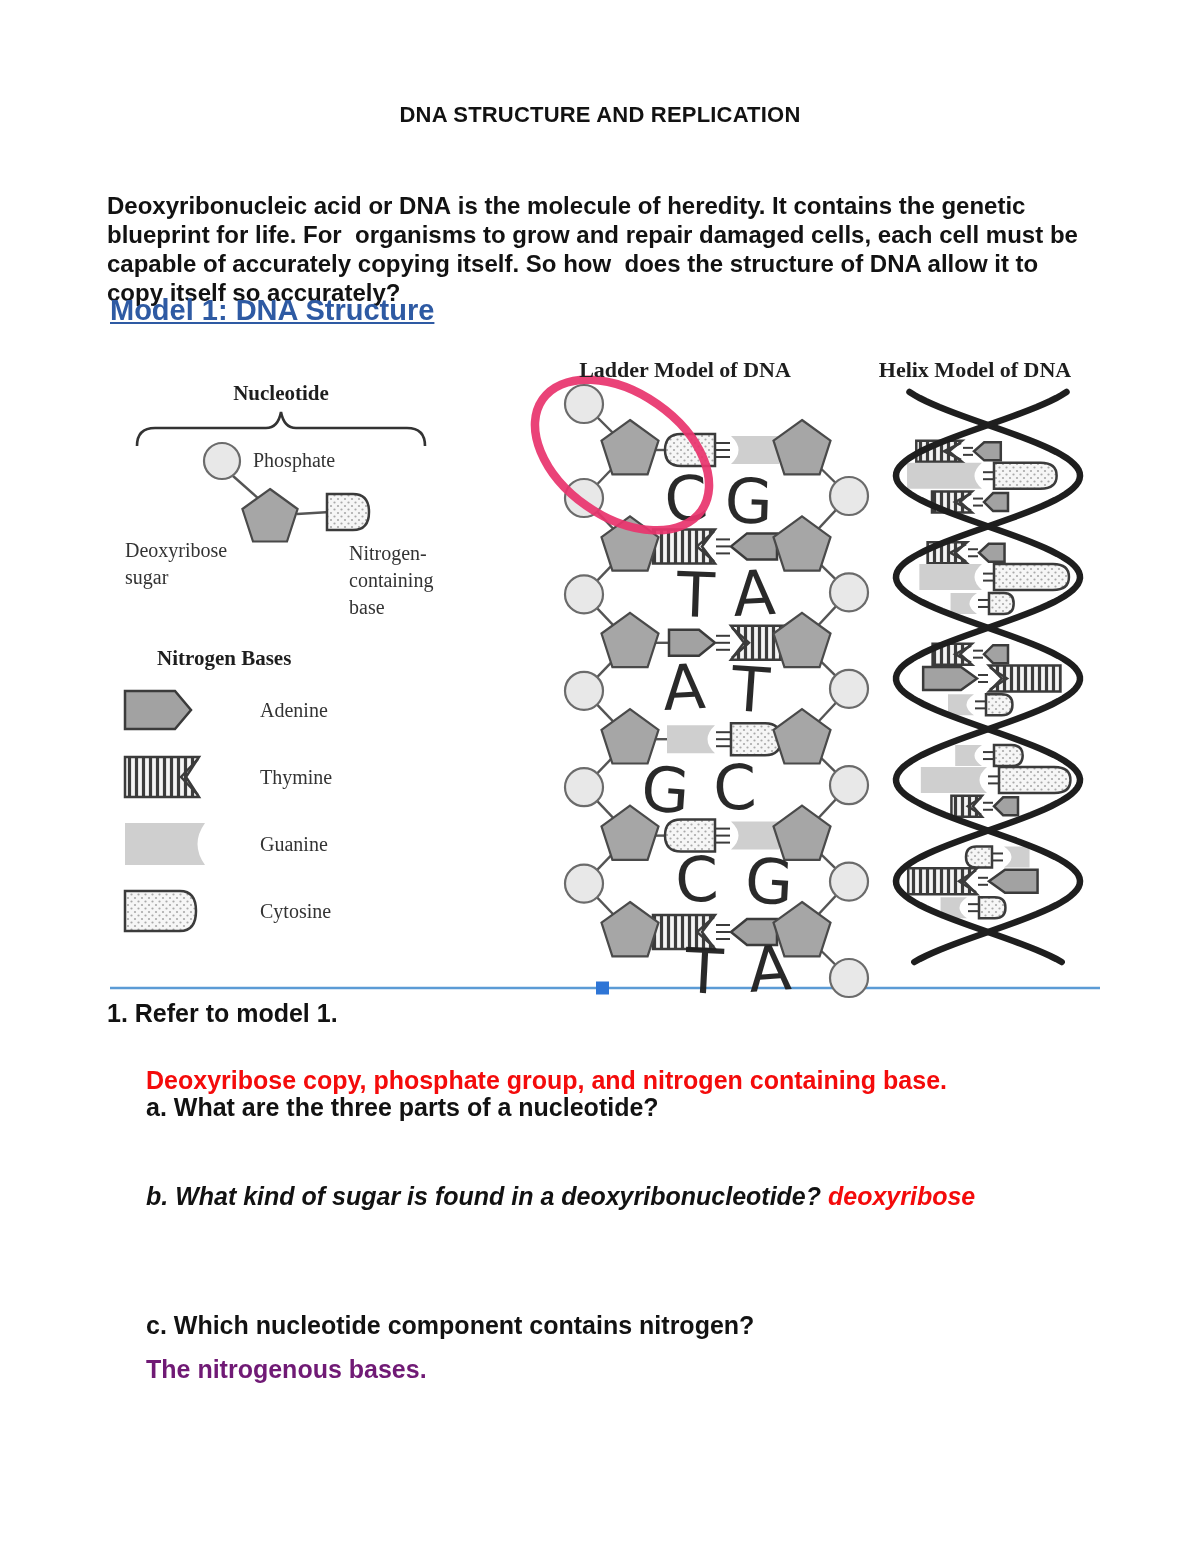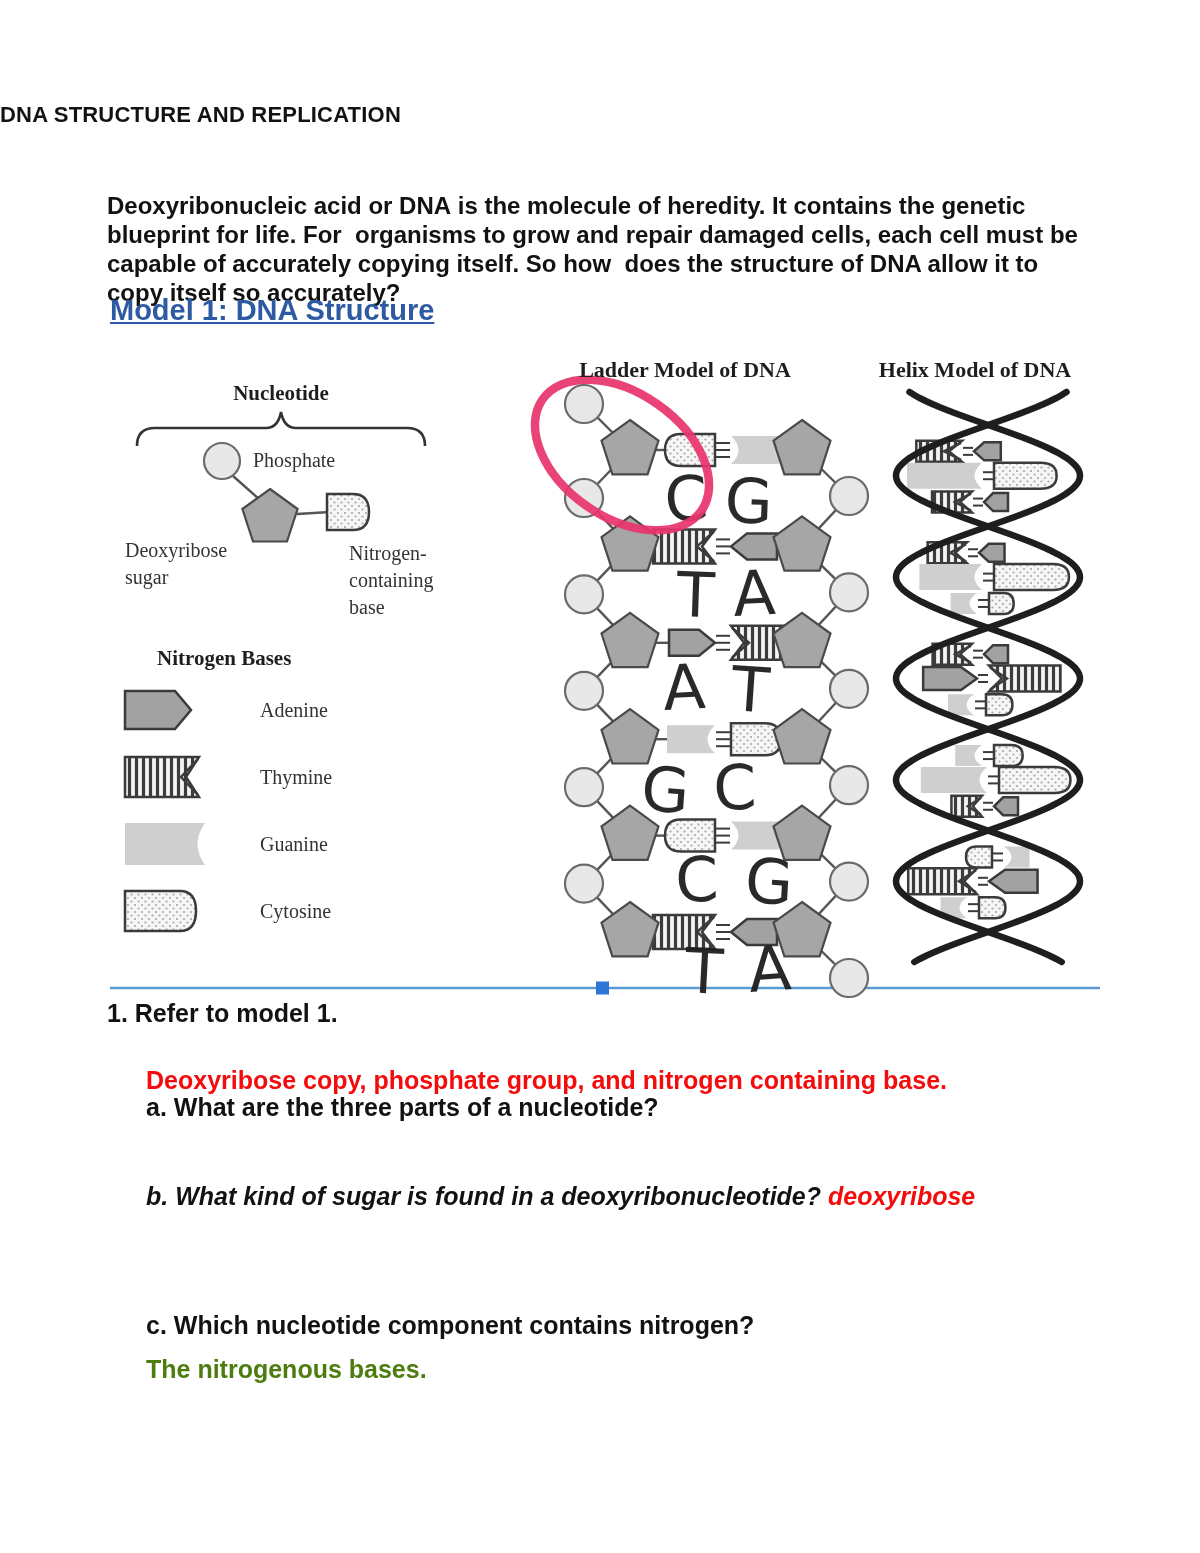--- a/index.html
+++ b/index.html
@@ -1,18 +1,18 @@
 <!DOCTYPE html>
 <html><head>
 <meta charset="utf-8">
 <style>
   html,body{margin:0;padding:0;background:#ffffff;}
   body{width:1200px;height:1553px;position:relative;font-family:"Liberation Sans",sans-serif;color:#121212;overflow:hidden;}
   .abs{position:absolute;}
-  #page-title{top:102px;left:0;width:1200px;font-size:22px;font-weight:700;letter-spacing:.2px;}
+  #page-title{top:102px;left:0;width:1200px;text-align:center;font-size:22px;font-weight:700;letter-spacing:.2px;}
   #intro{top:167px;left:107px;width:985px;font-size:24px;font-weight:700;line-height:29px;white-space:pre-wrap;}
   #intro b{font-weight:800;}
   #model1-heading{top:294px;left:110px;font-size:29px;font-weight:700;text-decoration:underline;}
   #diagram{top:340px;left:0;}
   .q{font-size:25px;font-weight:700;line-height:24px;white-space:pre-wrap;}
   #q1{top:1001px;left:107px;}
   #qa{top:1095px;left:146px;}
   #qa-ans{top:1068px;left:146px;}
   #qb{top:1184px;left:146px;font-style:italic;}
   #qc{top:1275px;left:146px;margin-top:38px;}
@@ -262,13 +262,13 @@
   <text x="349" y="614" class="serif-label">base</text>
 
   <text x="157" y="665" class="serif-head">Nitrogen Bases</text>
 </svg>
 
 <div class="abs q" id="q1">1. Refer to model 1.</div>
 <div class="abs q" id="qa">a. What are the three parts of a nucleotide?</div>
 <div class="abs q red" id="qa-ans" style="color: rgb(244, 11, 11);">Deoxyribose copy, phosphate group, and nitrogen containing base.</div>
 <div class="abs q" id="qb"><span>b. What kind of sugar is found in a deoxyribonucleotide? </span><span class="red" style="color: rgb(244, 11, 11);">deoxyribose</span></div>
 <div class="abs q" id="qc">c. Which nucleotide component contains nitrogen?</div>
-<div class="abs q red" id="qc-ans" style="color: #4d7c0f;">The nitrogenous bases.</div>
+<div class="abs q red" id="qc-ans" style="color: #701a75;">The nitrogenous bases.</div>
 
 </body></html>

